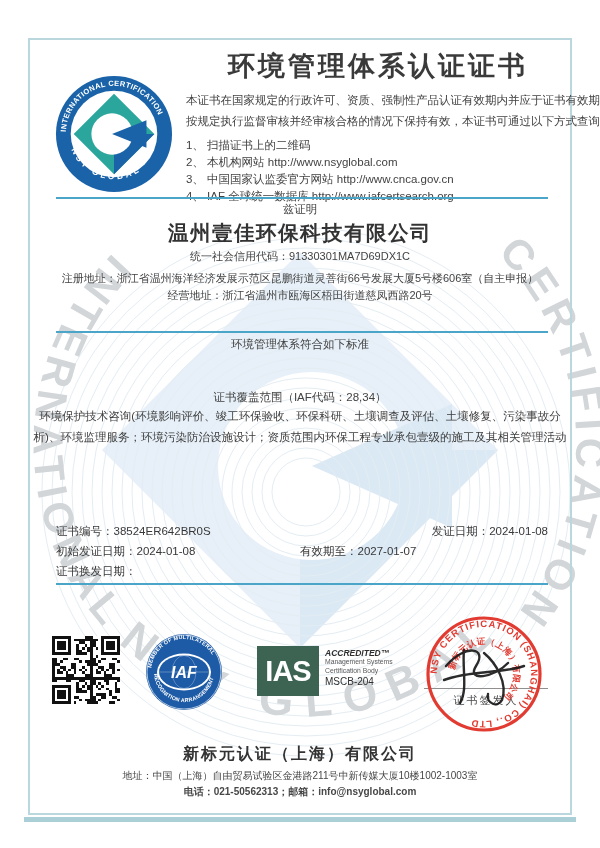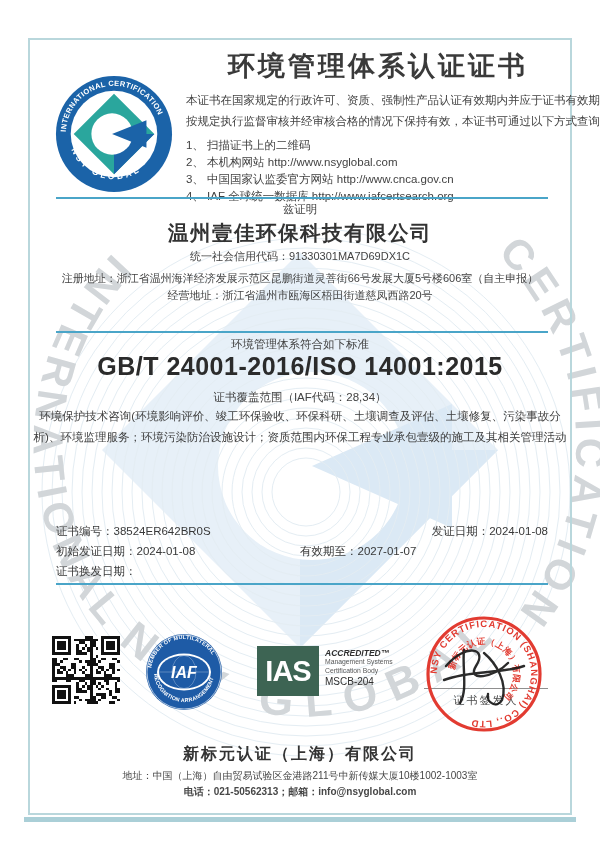--- a/index.html
+++ b/index.html
@@ -127,21 +127,20 @@
 
   <div class="abs ctr company" style="left:40px;top:219px;width:520px;" data-name="holder-company-name">温州壹佳环保科技有限公司</div>
   <div class="abs ctr body-sm" style="left:40px;top:202px;width:520px;" data-name="certify-label">兹证明</div>
   <div class="abs ctr body-xs" style="left:40px;top:249px;width:520px;" data-name="credit-code">统一社会信用代码：91330301MA7D69DX1C</div>
   <div class="abs ctr body-xs nowrap" style="left:30px;top:271px;width:540px;" data-name="registered-address">注册地址：浙江省温州海洋经济发展示范区昆鹏街道灵菩街66号发展大厦5号楼606室（自主申报）</div>
   <div class="abs ctr body-xs" style="left:40px;top:288px;width:520px;" data-name="business-address">经营地址：浙江省温州市瓯海区梧田街道慈凤西路20号</div>
 
   <div class="abs divider" style="left:56px;top:331px;width:492px;" data-name="divider-middle"></div>
 
   <div class="abs ctr body-sm" style="left:40px;top:337px;width:520px;" data-name="standard-intro">环境管理体系符合如下标准</div>
-  <div class="abs ctr standard" style="left:40px;top:352px;width:520px;" data-name="standard-name">GB/T 24001-2016/ISO 14001:2015</div>
   <div class="abs ctr body-sm" style="left:40px;top:390px;width:520px;" data-name="scope-label">证书覆盖范围（IAF代码：28,34）</div>
   <div class="abs ctr scope" style="left:30px;top:406px;width:540px;" data-name="scope-text">环境保护技术咨询(环境影响评价、竣工环保验收、环保科研、土壤调查及评估、土壤修复、污染事故分析)、环境监理服务；环境污染防治设施设计；资质范围内环保工程专业承包壹级的施工及其相关管理活动</div>
 
   <div class="abs certrow nowrap" style="left:56px;top:524px;" data-name="certificate-number-row"><span data-name="certificate-number-label">证书编号：</span><span data-name="certificate-number-value">38524ER642BR0S</span></div>
   <div class="abs certrow nowrap" style="left:300px;top:524px;width:248px;text-align:right;" data-name="issue-date-row"><span data-name="issue-date-label">发证日期：</span><span data-name="issue-date-value">2024-01-08</span></div>
 
   <div class="abs certrow nowrap" style="left:56px;top:544px;" data-name="initial-date-row"><span data-name="initial-date-label">初始发证日期：</span><span data-name="initial-date-value">2024-01-08</span></div>
   <div class="abs certrow nowrap" style="left:300px;top:544px;width:248px;text-align:left;" data-name="valid-until-row"><span data-name="valid-until-label">有效期至：</span><span data-name="valid-until-value">2027-01-07</span></div>
 
   <div class="abs certrow nowrap" style="left:56px;top:564px;" data-name="reissue-date-row"><span data-name="reissue-date-label">证书换发日期：</span><span data-name="reissue-date-value"></span></div>

